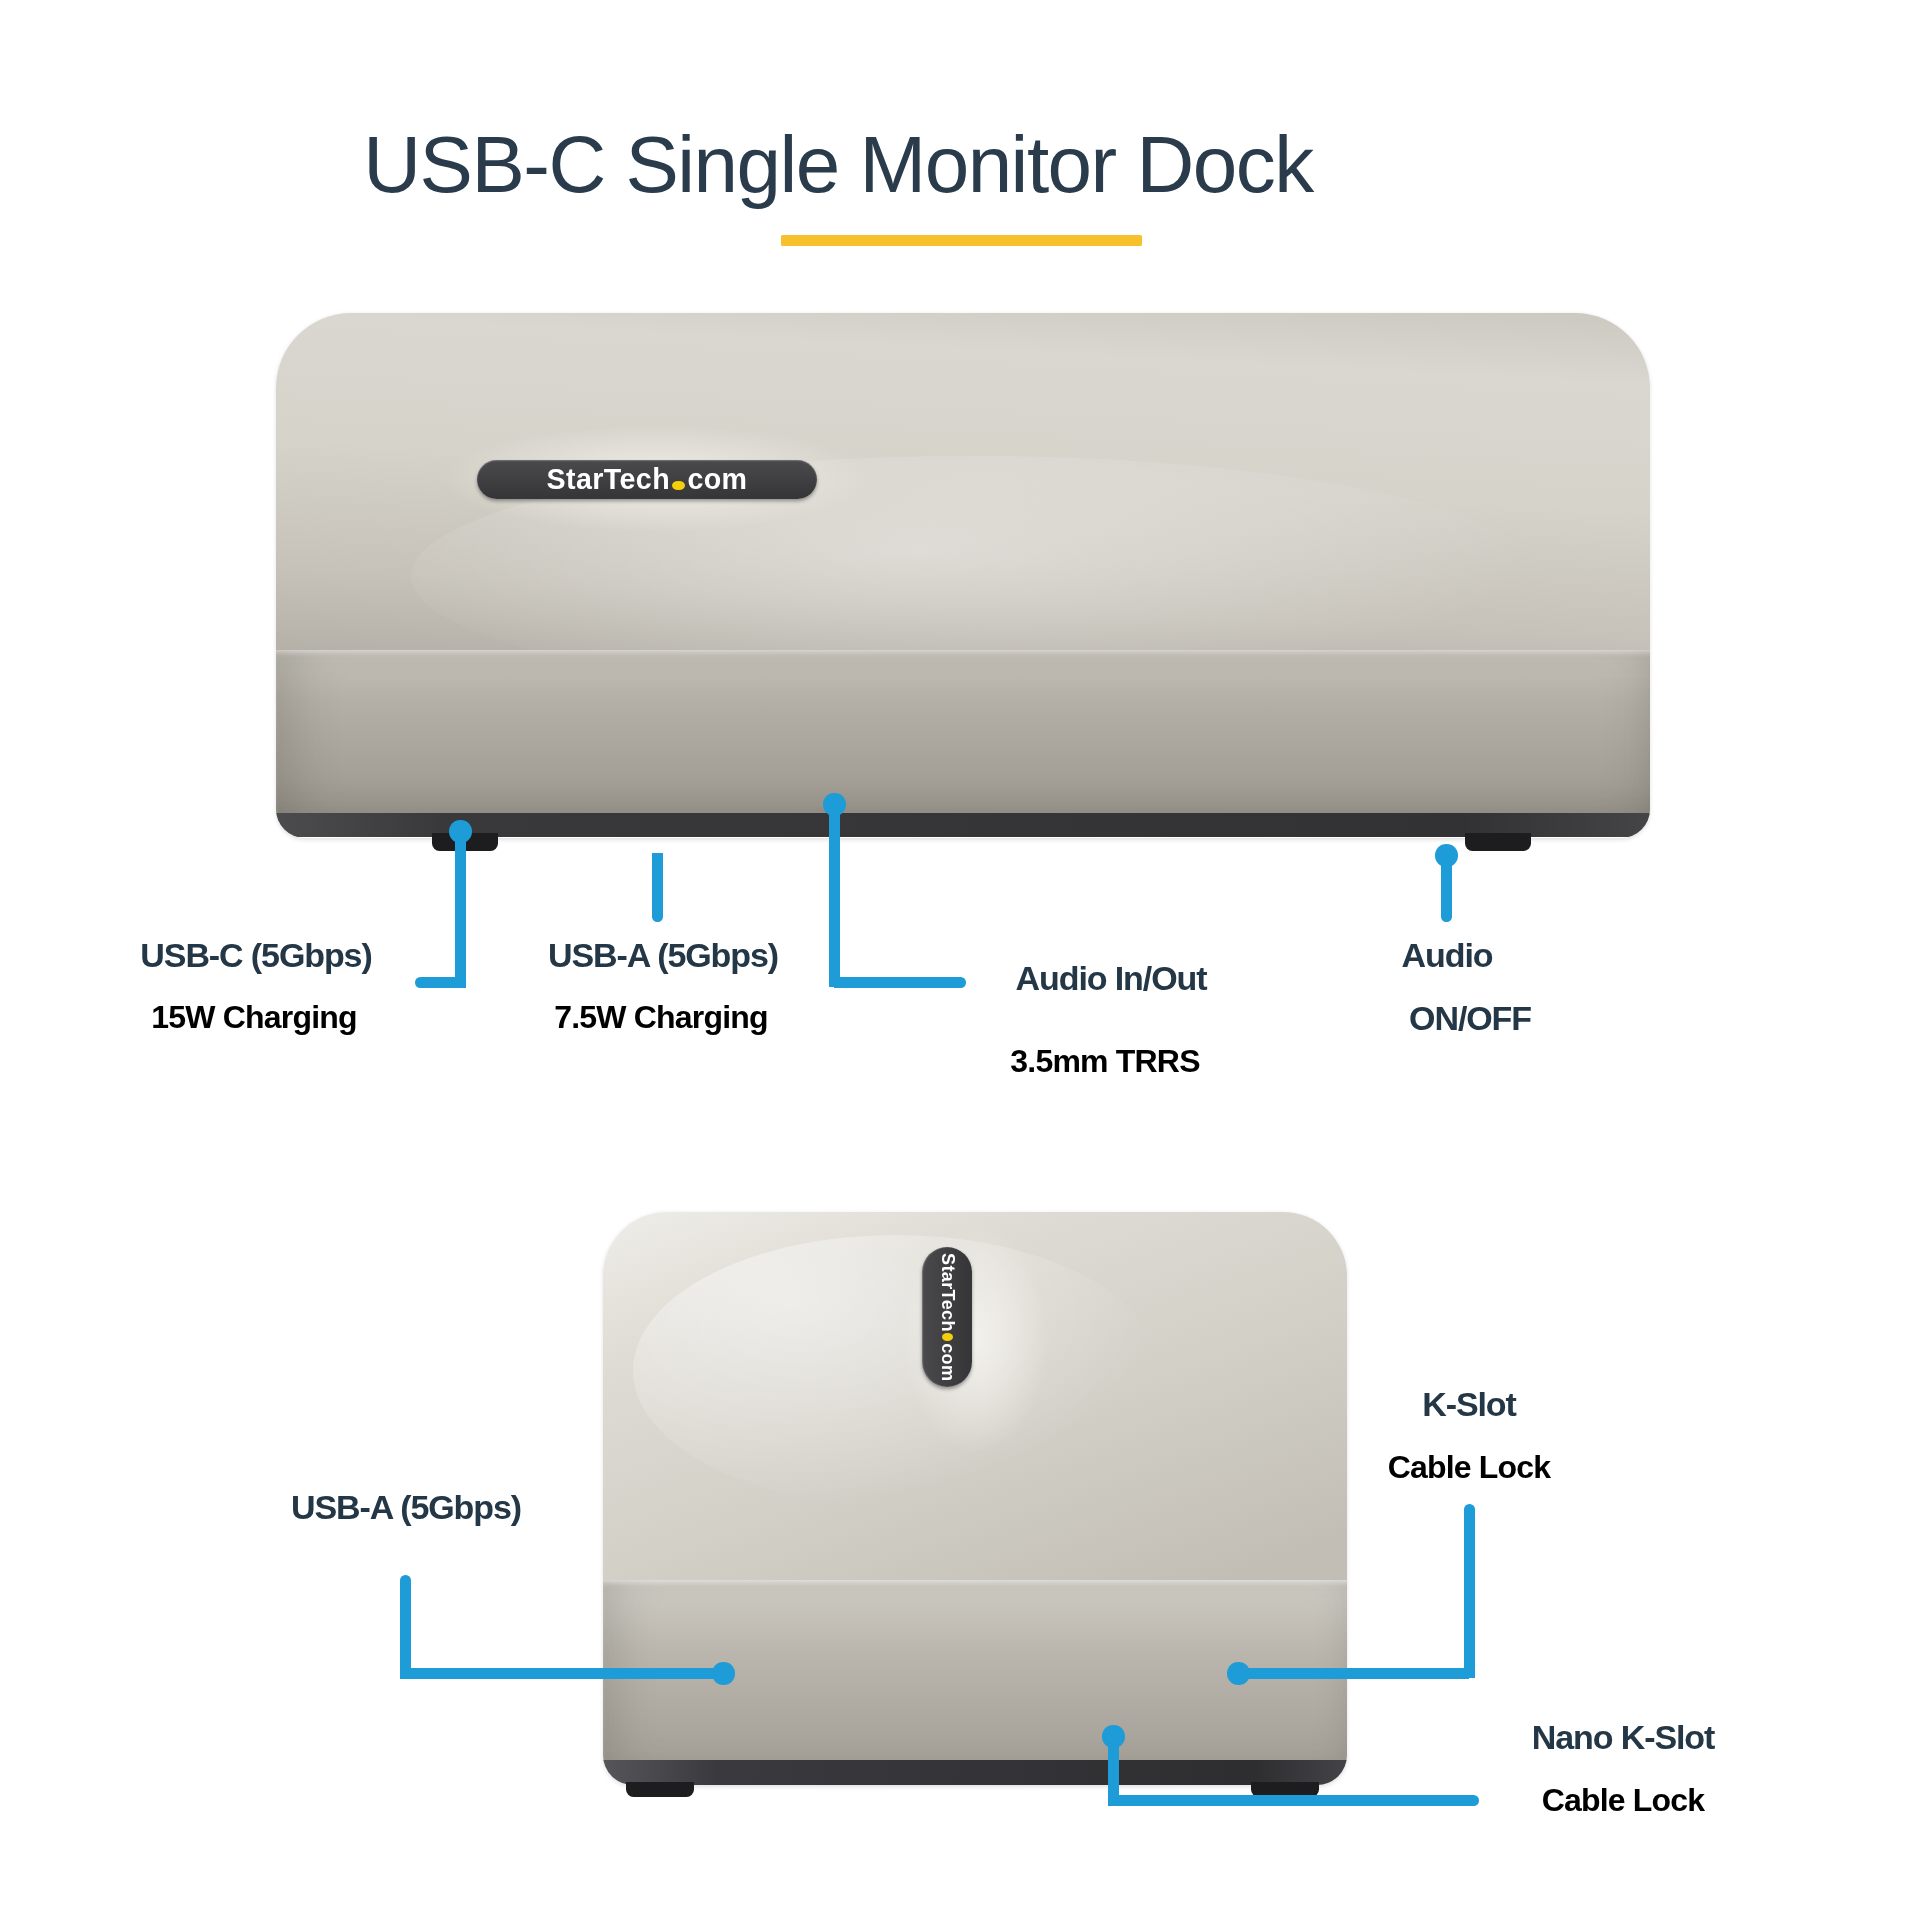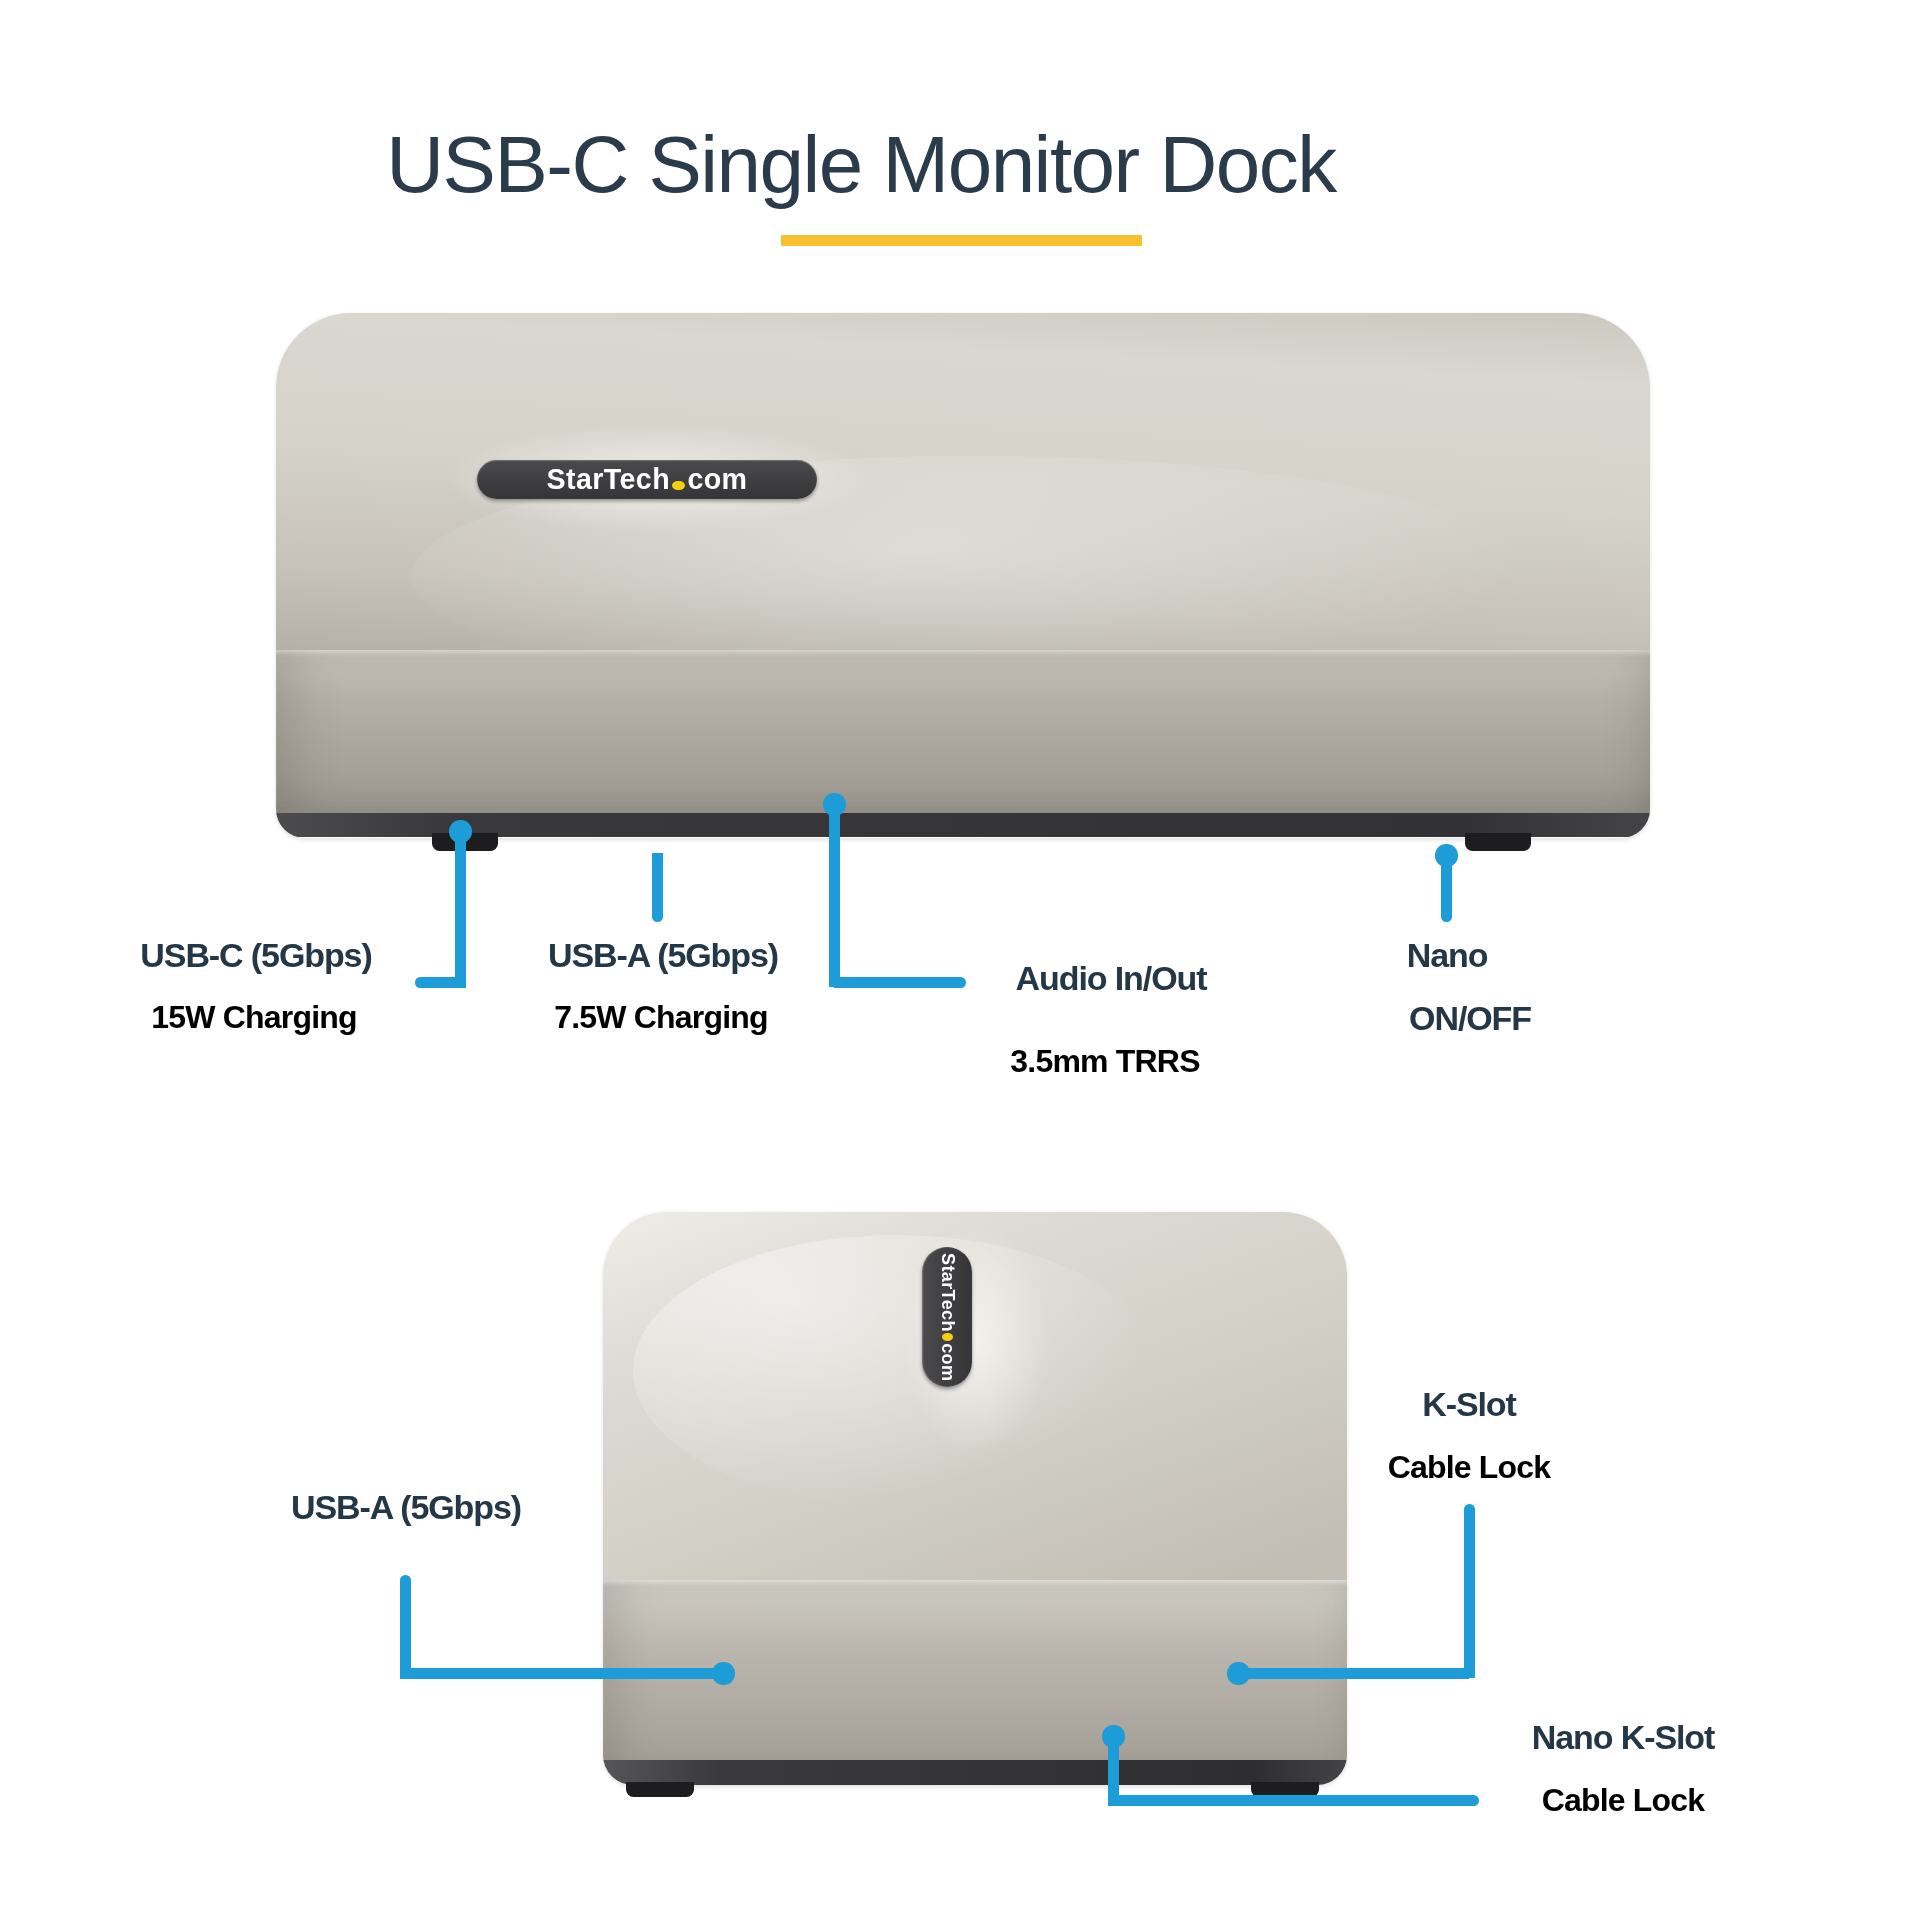--- a/index.html
+++ b/index.html
@@ -1,21 +1,21 @@
 <!DOCTYPE html>
 <html style="font-size:12px"><head>
 <meta charset="utf-8">
 <style>
   html,body{margin:0;padding:0;background:#ffffff;}
   #stage{position:relative;width:1924px;height:1924px;background:#ffffff;overflow:hidden;
          font-family:"Liberation Sans",sans-serif;}
 
   
   .page-title{position:absolute;left:0;top:119px;width:1676px;text-align:center;
-    font-size:80px;font-weight:400;letter-spacing:-1.5px;color:#2a3b4c;padding-left:23px;}
+    font-size:80px;font-weight:400;letter-spacing:-1.5px;color:#2a3b4c;}
   .title-underline{position:absolute;left:781px;top:235px;width:361px;height:10.5px;
     background:#f6c12d;border-radius:1.5px;}
 
   
   .device{position:absolute;overflow:hidden;}
   .tf,.ff,.base{position:absolute;left:0;width:100%;padding-left:24px;}
   .sheen{position:absolute;border-radius:50%;pointer-events:none;}
 
   
   #dock-front{left:276px;top:313px;width:1374px;height:525px;border-radius:75px 75px 28.6px 28.6px;
@@ -132,21 +132,21 @@
 
   <div class="co co-name" style="left:256px;top:936px;">USB-C (5Gbps)</div>
   <div class="co co-sub" style="left:254px;top:999px;">15W Charging</div>
 
   <div class="co co-name" style="left:663px;top:936px;">USB-A (5Gbps)</div>
   <div class="co co-sub" style="left:661px;top:999px;">7.5W Charging</div>
 
   <div class="co co-name" style="left:1111px;top:959px;">Audio In/Out</div>
   <div class="co co-sub" style="left:1105px;top:999px;margin-top:44px;">3.5mm TRRS</div>
 
-  <div class="co co-name" style="left:1447px;top:936px;">Nano</div>
+  <div class="co co-name" style="left:1447px;top:936px;">Audio</div>
   <div class="co co-name" style="left:1447px;top:999px;margin-left:23px;">ON/OFF</div>
 
   <div class="device" id="dock-rear">
     <div class="tf">
         <div class="sheen"></div>
       <div class="logo-recess-v"></div>
       <div class="logo-pill-v">
         <span class="vtext"><span>StarTech</span><span class="logo-dot-v"></span><span>com</span></span>
       </div>
     </div>

